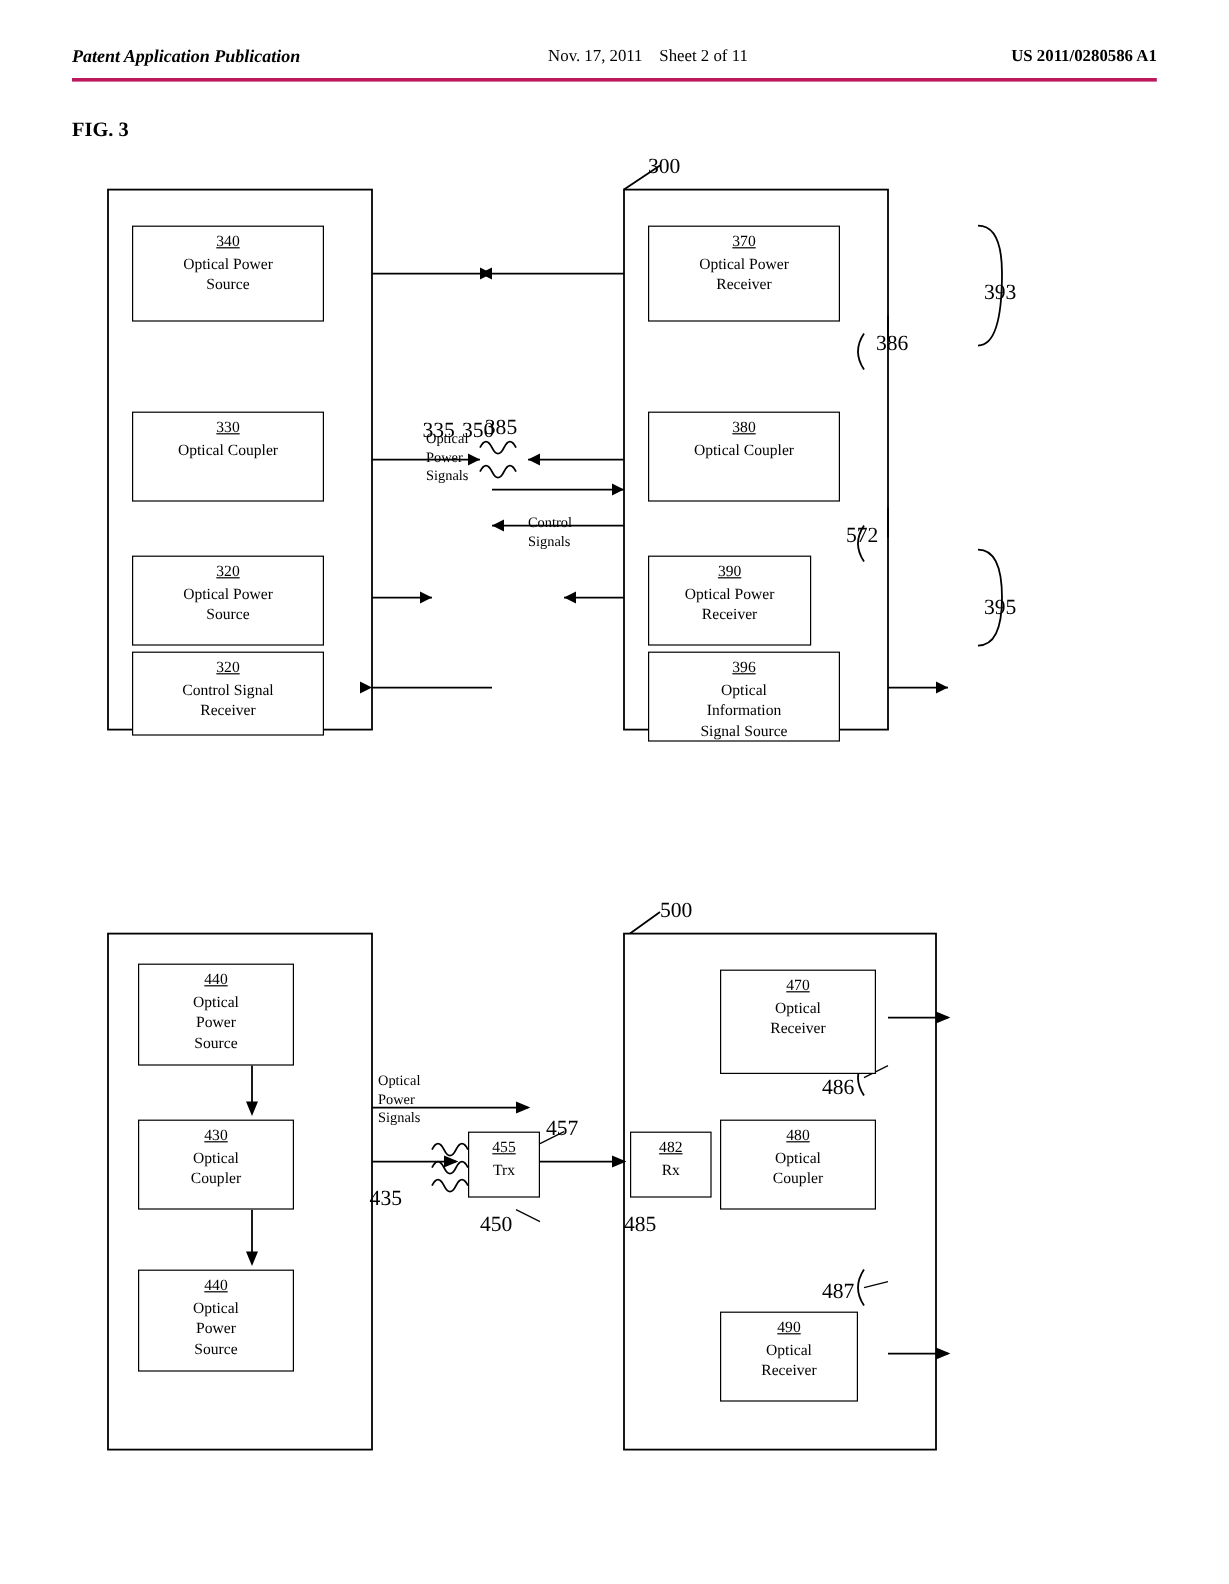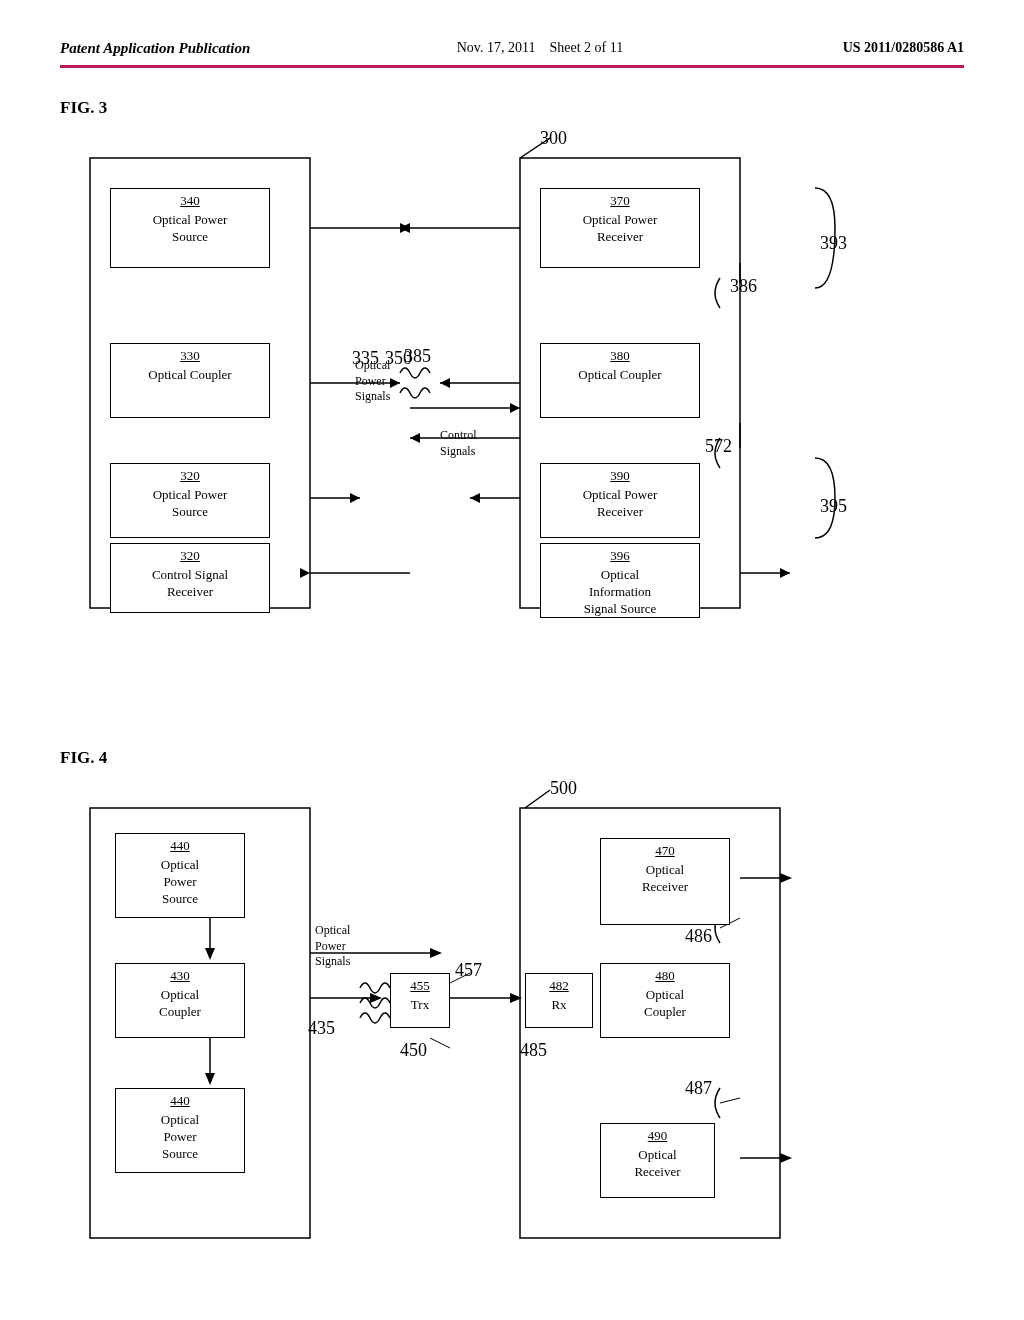--- a/index.html
+++ b/index.html
@@ -208,21 +208,21 @@
         <span class="box-label">370</span>
         <span style="white-space:pre-line;">Optical Power
 Receiver</span>
       </div>
 
       <div class="box" style="left:480px; top:215px; width:160px; height:75px;">
         <span class="box-label">380</span>
         <span style="white-space:pre-line;">Optical Coupler</span>
       </div>
 
-      <div class="box" style="left:480px; top:335px; width:160px; height:75px;">
+      <div class="box" style="left:480px; top:335px; width:136px; height:75px;">
         <span class="box-label">390</span>
         <span style="white-space:pre-line;">Optical Power
 Receiver</span>
       </div>
 
       <div class="box" style="left:480px; top:415px; width:160px; height:75px;">
         <span class="box-label">396</span>
         <span style="white-space:pre-line;">Optical
 Information
 Signal Source</span>
@@ -243,21 +243,20 @@
       <div class="ref-num" style="left:645px; top:308px;">572</div>
 
       <div class="ref-num" style="left:760px; top:105px;">393</div>
 
       <div class="ref-num" style="left:760px; top:368px;">395</div>
 
     </div>
   </div>
 
   <div style="margin-top: 10px;">
-    <div class="fig-label">FIG. 4</div>
 
     <div class="diagram-area" id="fig4">
 
       <svg class="diagram-svg" width="900" height="560">
 
         <rect x="30" y="30" width="220" height="430" fill="none" stroke="#000" stroke-width="1.5"></rect>
 
         <rect x="460" y="30" width="260" height="430" fill="none" stroke="#000" stroke-width="1.5"></rect>
 
         <line x1="490" y1="12" x2="465" y2="30" stroke="#000" stroke-width="1.5"></line>
@@ -349,18 +348,18 @@
 Receiver</span>
       </div>
 
       <div class="arrow-label" style="left:255px; top:145px; white-space:pre-line; line-height:1.3;">Optical<br>Power<br>Signals</div>
 
       <div class="ref-num" style="left:248px; top:240px;">435</div>
       <div class="ref-num" style="left:340px; top:262px;">450</div>
       <div class="ref-num" style="left:395px; top:182px;">457</div>
       <div class="ref-num" style="left:460px; top:262px;">485</div>
       <div class="ref-num" style="left:625px; top:148px;">486</div>
-      <div class="ref-num" style="left:625px; top:300px;">487</div>
+      <div class="ref-num" style="left:625px; top:318px;">487</div>
 
     </div>
   </div>
 
 </div>
 
 </body></html>

